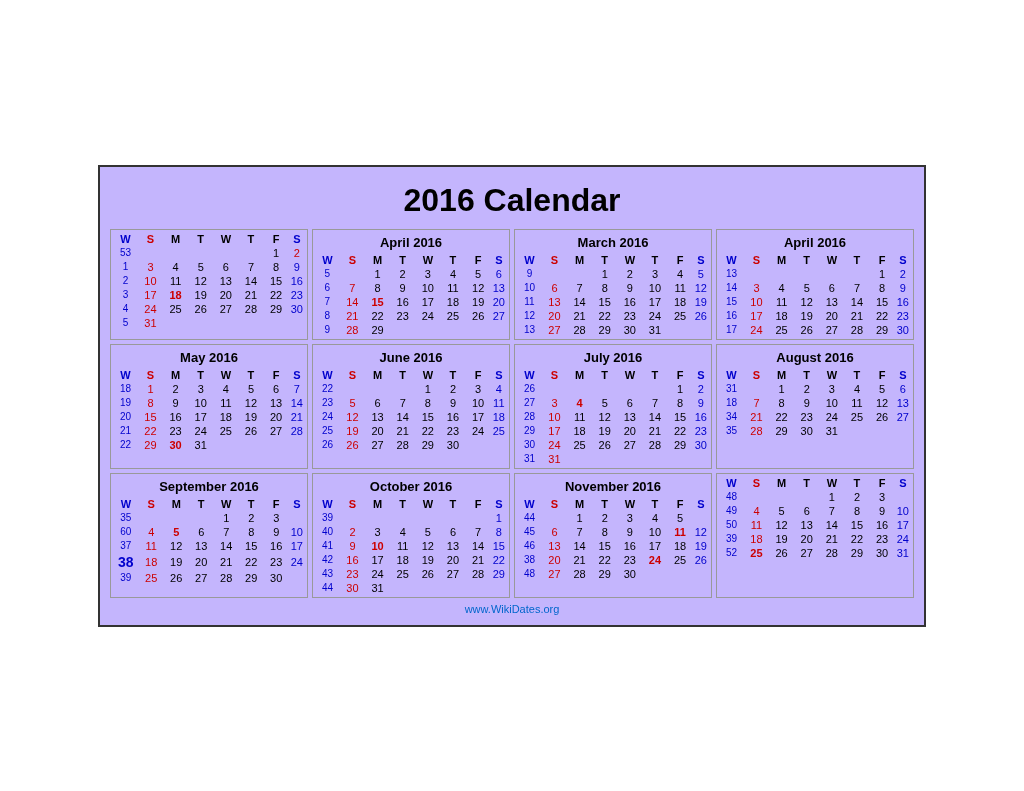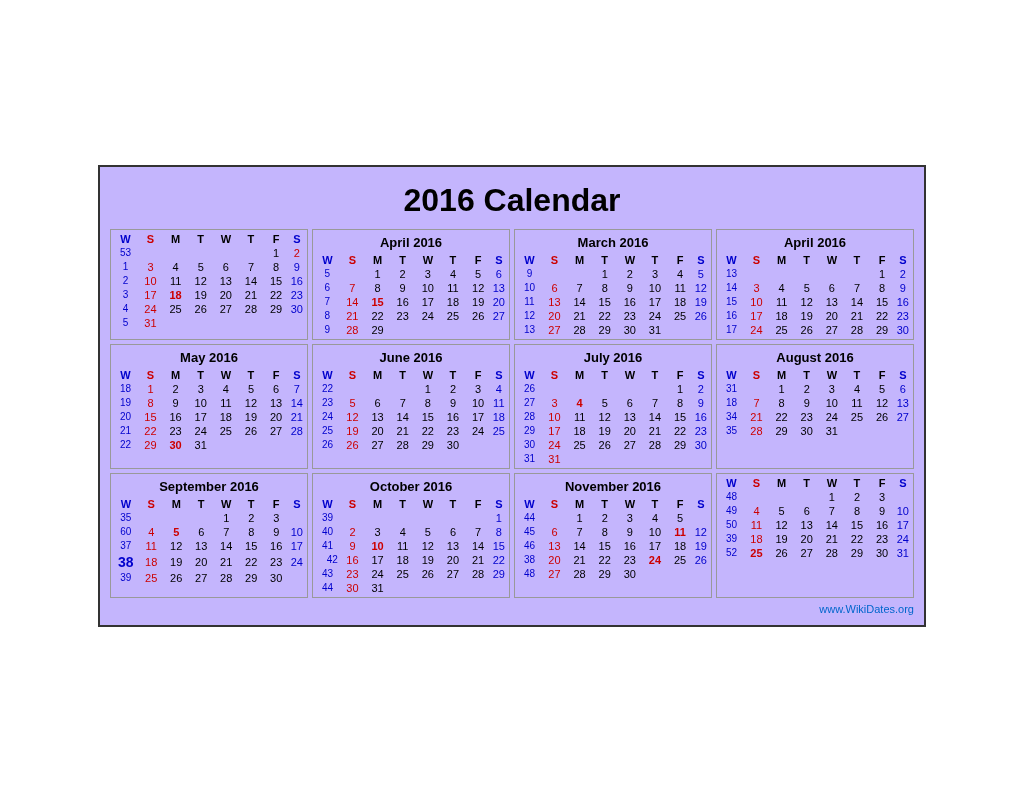--- a/index.html
+++ b/index.html
@@ -48,21 +48,21 @@
     }
     .month-table th, .month-table td {
       text-align: center;
       padding: 1px 2px;
       width: 14.28%;
     }
     .month-table th {
       font-weight: bold;
     }
     .footer {
-      text-align: right;
+      text-align: center;
       font-size: 11px;
       color: #0066cc;
       margin-top: 5px;
     }
   </style>
 </head>
 <body>
 
 <div class="page">
   <div class="page-title">2016 Calendar</div>
@@ -737,21 +737,21 @@
               <td style="color: rgb(0, 0, 204); font-size: 10px;">41</td>
               <td style="color: rgb(204, 0, 0);">9</td>
               <td style="color: rgb(204, 0, 0); font-weight: bold;">10</td>
               <td style="color: rgb(0, 0, 0);">11</td>
               <td style="color: rgb(0, 0, 0);">12</td>
               <td style="color: rgb(0, 0, 0);">13</td>
               <td style="color: rgb(0, 0, 0);">14</td>
               <td style="color: rgb(0, 0, 204);">15</td>
             </tr>
             <tr>
-              <td style="color: rgb(0, 0, 204); font-size: 10px; text-align: right;">42</td>
+              <td style="color: rgb(0, 0, 204); font-size: 10px;">42</td>
               <td style="color: rgb(204, 0, 0);">16</td>
               <td style="color: rgb(0, 0, 0);">17</td>
               <td style="color: rgb(0, 0, 0);">18</td>
               <td style="color: rgb(0, 0, 0);">19</td>
               <td style="color: rgb(0, 0, 0);">20</td>
               <td style="color: rgb(0, 0, 0);">21</td>
               <td style="color: rgb(0, 0, 204);">22</td>
             </tr>
             <tr>
               <td style="color: rgb(0, 0, 204); font-size: 10px;">43</td>

